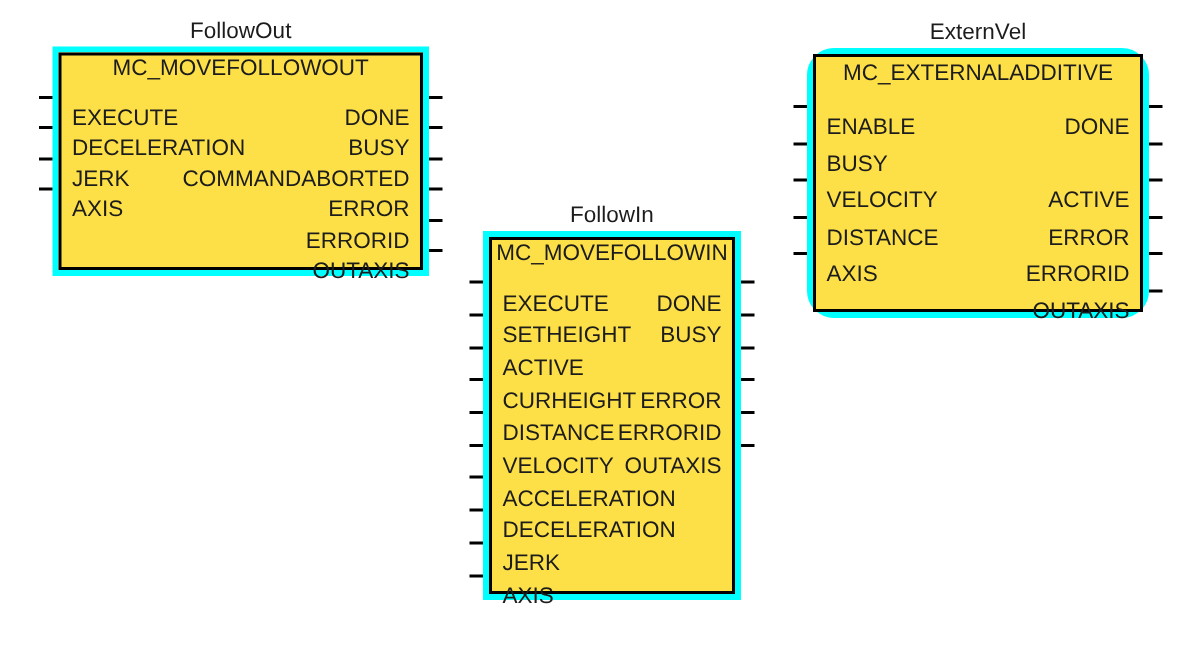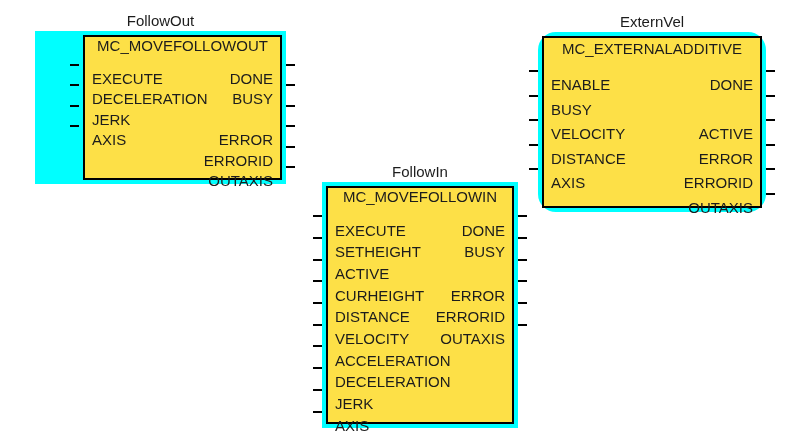--- a/index.html
+++ b/index.html
@@ -57,40 +57,41 @@
     background: #000000;
     top: 50%;
     transform: translateY(-50%);
   }
   .pin-in  { left: -15px; }
   .pin-out { right: -15px; }
 </style>
 </head>
 <body style="--cyan: #00ffff; color: rgb(28, 28, 28); background: rgb(255, 255, 255);">
 
-<section class="fb" style="left:35px; top:31px; width:251px;padding-left:44px; --rowh:20.5px; --headh:17.5px;">
+<section class="fb" style="left:35px; top:31px; width:251px; --rowh:20.5px; --headh:17.5px;">
   <div class="fb-title">FollowOut</div>
   <div class="fb-frame">
     <div class="fb-header">MC_MOVEFOLLOWOUT</div>
     <div class="fb-rows">
         <div class="fb-row">
           <span class="pin pin-in"></span>
           <span class="lbl lbl-in">EXECUTE</span>
           <span class="lbl lbl-out">DONE</span>
           <span class="pin pin-out"></span>
         </div>
         <div class="fb-row">
           <span class="pin pin-in"></span>
           <span class="lbl lbl-in">DECELERATION</span>
           <span class="lbl lbl-out">BUSY</span>
           <span class="pin pin-out"></span>
         </div>
         <div class="fb-row">
           <span class="pin pin-in"></span>
           <span class="lbl lbl-in">JERK</span>
+          <span class="lbl lbl-out">COMMANDABORTED</span>
           <span class="pin pin-out"></span>
         </div>
         <div class="fb-row">
           <span class="pin pin-in"></span>
           <span class="lbl lbl-in">AXIS</span>
           <span class="lbl lbl-out">ERROR</span>
           <span class="pin pin-out"></span>
         </div>
         <div class="fb-row">
           <span class="lbl lbl-in"></span>
@@ -99,21 +100,21 @@
         </div>
         <div class="fb-row">
           <span class="lbl lbl-in"></span>
           <span class="lbl lbl-out">OUTAXIS</span>
           <span class="pin pin-out"></span>
         </div>
       </div>
   </div>
 </section>
 
-<section class="fb" style="left:322px; top:182px; width:196px; --rowh:21.7px; --headh:17.5px;">
+<section class="fb" style="left:322px; top:154px; width:172px; --rowh:21.7px; --headh:17.5px;">
   <div class="fb-title">FollowIn</div>
   <div class="fb-frame">
     <div class="fb-header">MC_MOVEFOLLOWIN</div>
     <div class="fb-rows">
         <div class="fb-row">
           <span class="pin pin-in"></span>
           <span class="lbl lbl-in">EXECUTE</span>
           <span class="lbl lbl-out">DONE</span>
           <span class="pin pin-out"></span>
         </div>

